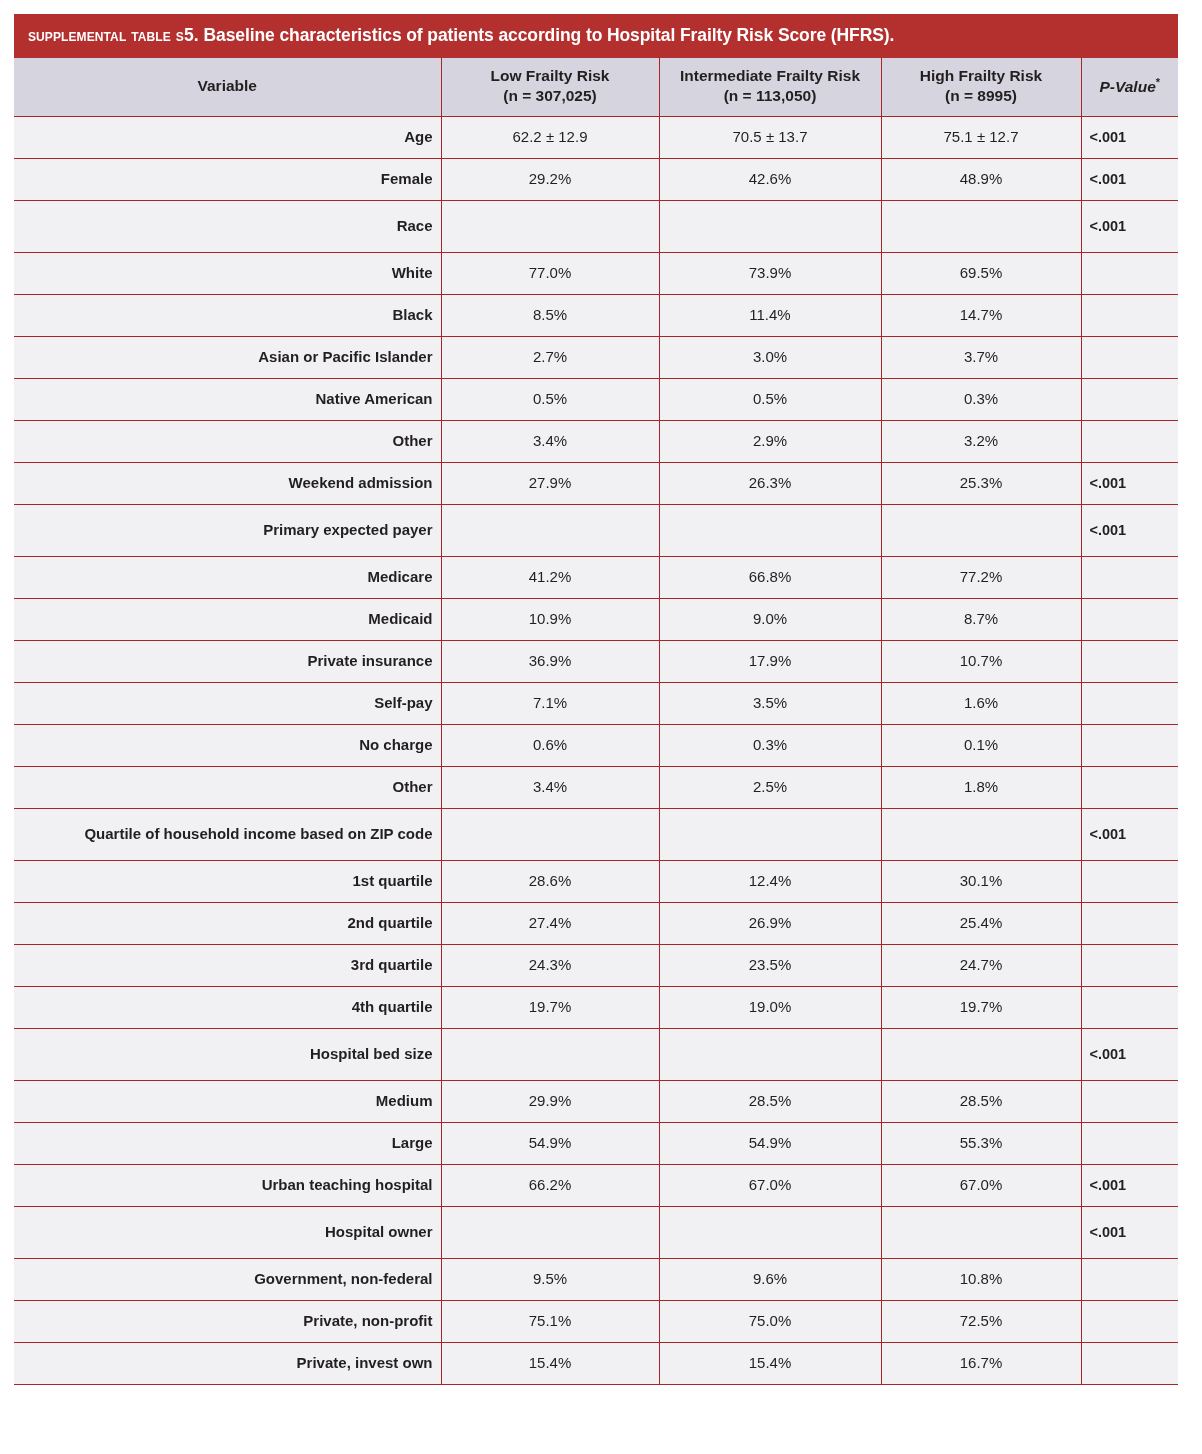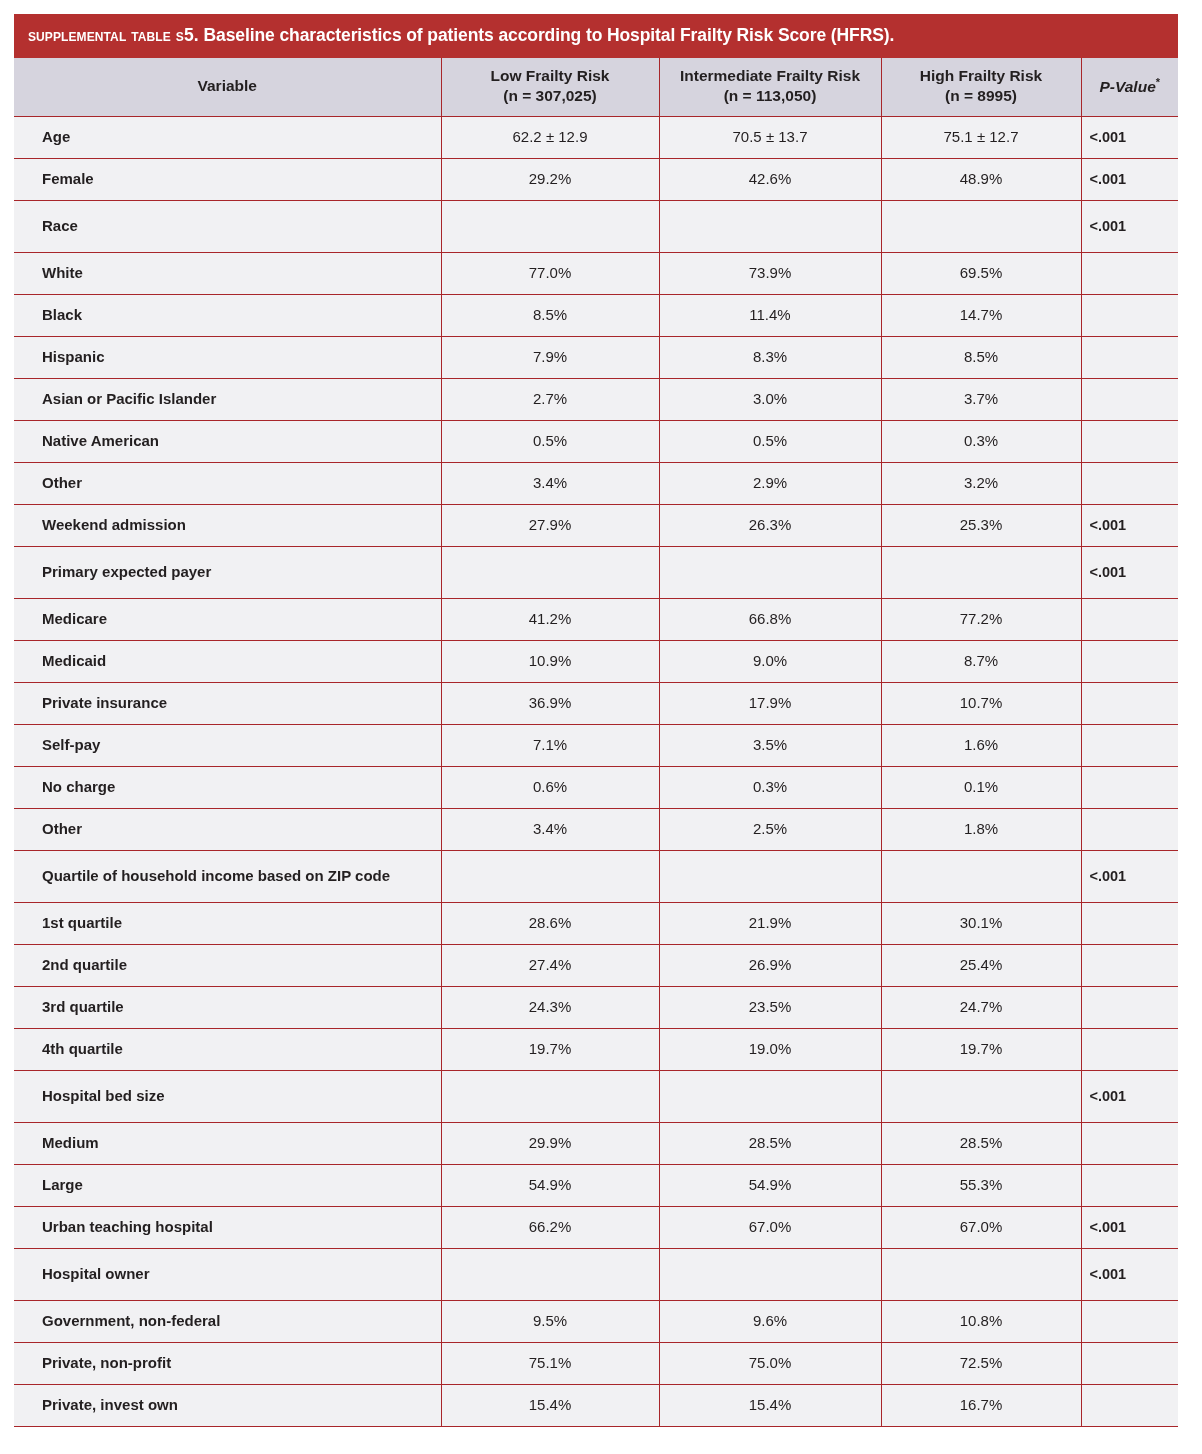--- a/index.html
+++ b/index.html
@@ -78,23 +78,23 @@
     border-bottom: 1.3px solid #a8262a;
     border-right: 1.3px solid #a8262a;
     background: #f1f1f3;
     line-height: 1.25;
     vertical-align: middle;
     height: 20px;
   }
   tbody td:last-child { border-right: none; }
 
   tbody td.var-cell {
-    text-align: left;
+    text-align: right;
     font-weight: bold;
-    padding-left: 28px;
+    padding-left: 14px;
   }
   tbody td.num-cell {
     text-align: center;
     font-weight: normal;
   }
   tbody td.pval-cell {
     font-weight: bold;
     font-size: 14.5px;
   }
 
@@ -169,27 +169,20 @@
           <td class="pval-cell"></td>
         </tr>
         <tr>
           <td class="var-cell">Black</td>
           <td class="num-cell">8.5%</td>
           <td class="num-cell">11.4%</td>
           <td class="num-cell">14.7%</td>
           <td class="pval-cell"></td>
         </tr>
         <tr>
-          <td class="var-cell">Hispanic</td>
-          <td class="num-cell">7.9%</td>
-          <td class="num-cell">8.3%</td>
-          <td class="num-cell">8.5%</td>
-          <td class="pval-cell"></td>
-        </tr>
-        <tr>
           <td class="var-cell">Asian or Pacific Islander</td>
           <td class="num-cell">2.7%</td>
           <td class="num-cell">3.0%</td>
           <td class="num-cell">3.7%</td>
           <td class="pval-cell"></td>
         </tr>
         <tr>
           <td class="var-cell">Native American</td>
           <td class="num-cell">0.5%</td>
           <td class="num-cell">0.5%</td>
@@ -262,21 +255,21 @@
         <tr class="tall">
           <td class="var-cell">Quartile of household income based on ZIP code</td>
           <td class="num-cell"></td>
           <td class="num-cell"></td>
           <td class="num-cell"></td>
           <td class="pval-cell">&lt;.001</td>
         </tr>
         <tr>
           <td class="var-cell">1st quartile</td>
           <td class="num-cell">28.6%</td>
-          <td class="num-cell">21.9%</td>
+          <td class="num-cell">12.4%</td>
           <td class="num-cell">30.1%</td>
           <td class="pval-cell"></td>
         </tr>
         <tr>
           <td class="var-cell">2nd quartile</td>
           <td class="num-cell">27.4%</td>
           <td class="num-cell">26.9%</td>
           <td class="num-cell">25.4%</td>
           <td class="pval-cell"></td>
         </tr>

